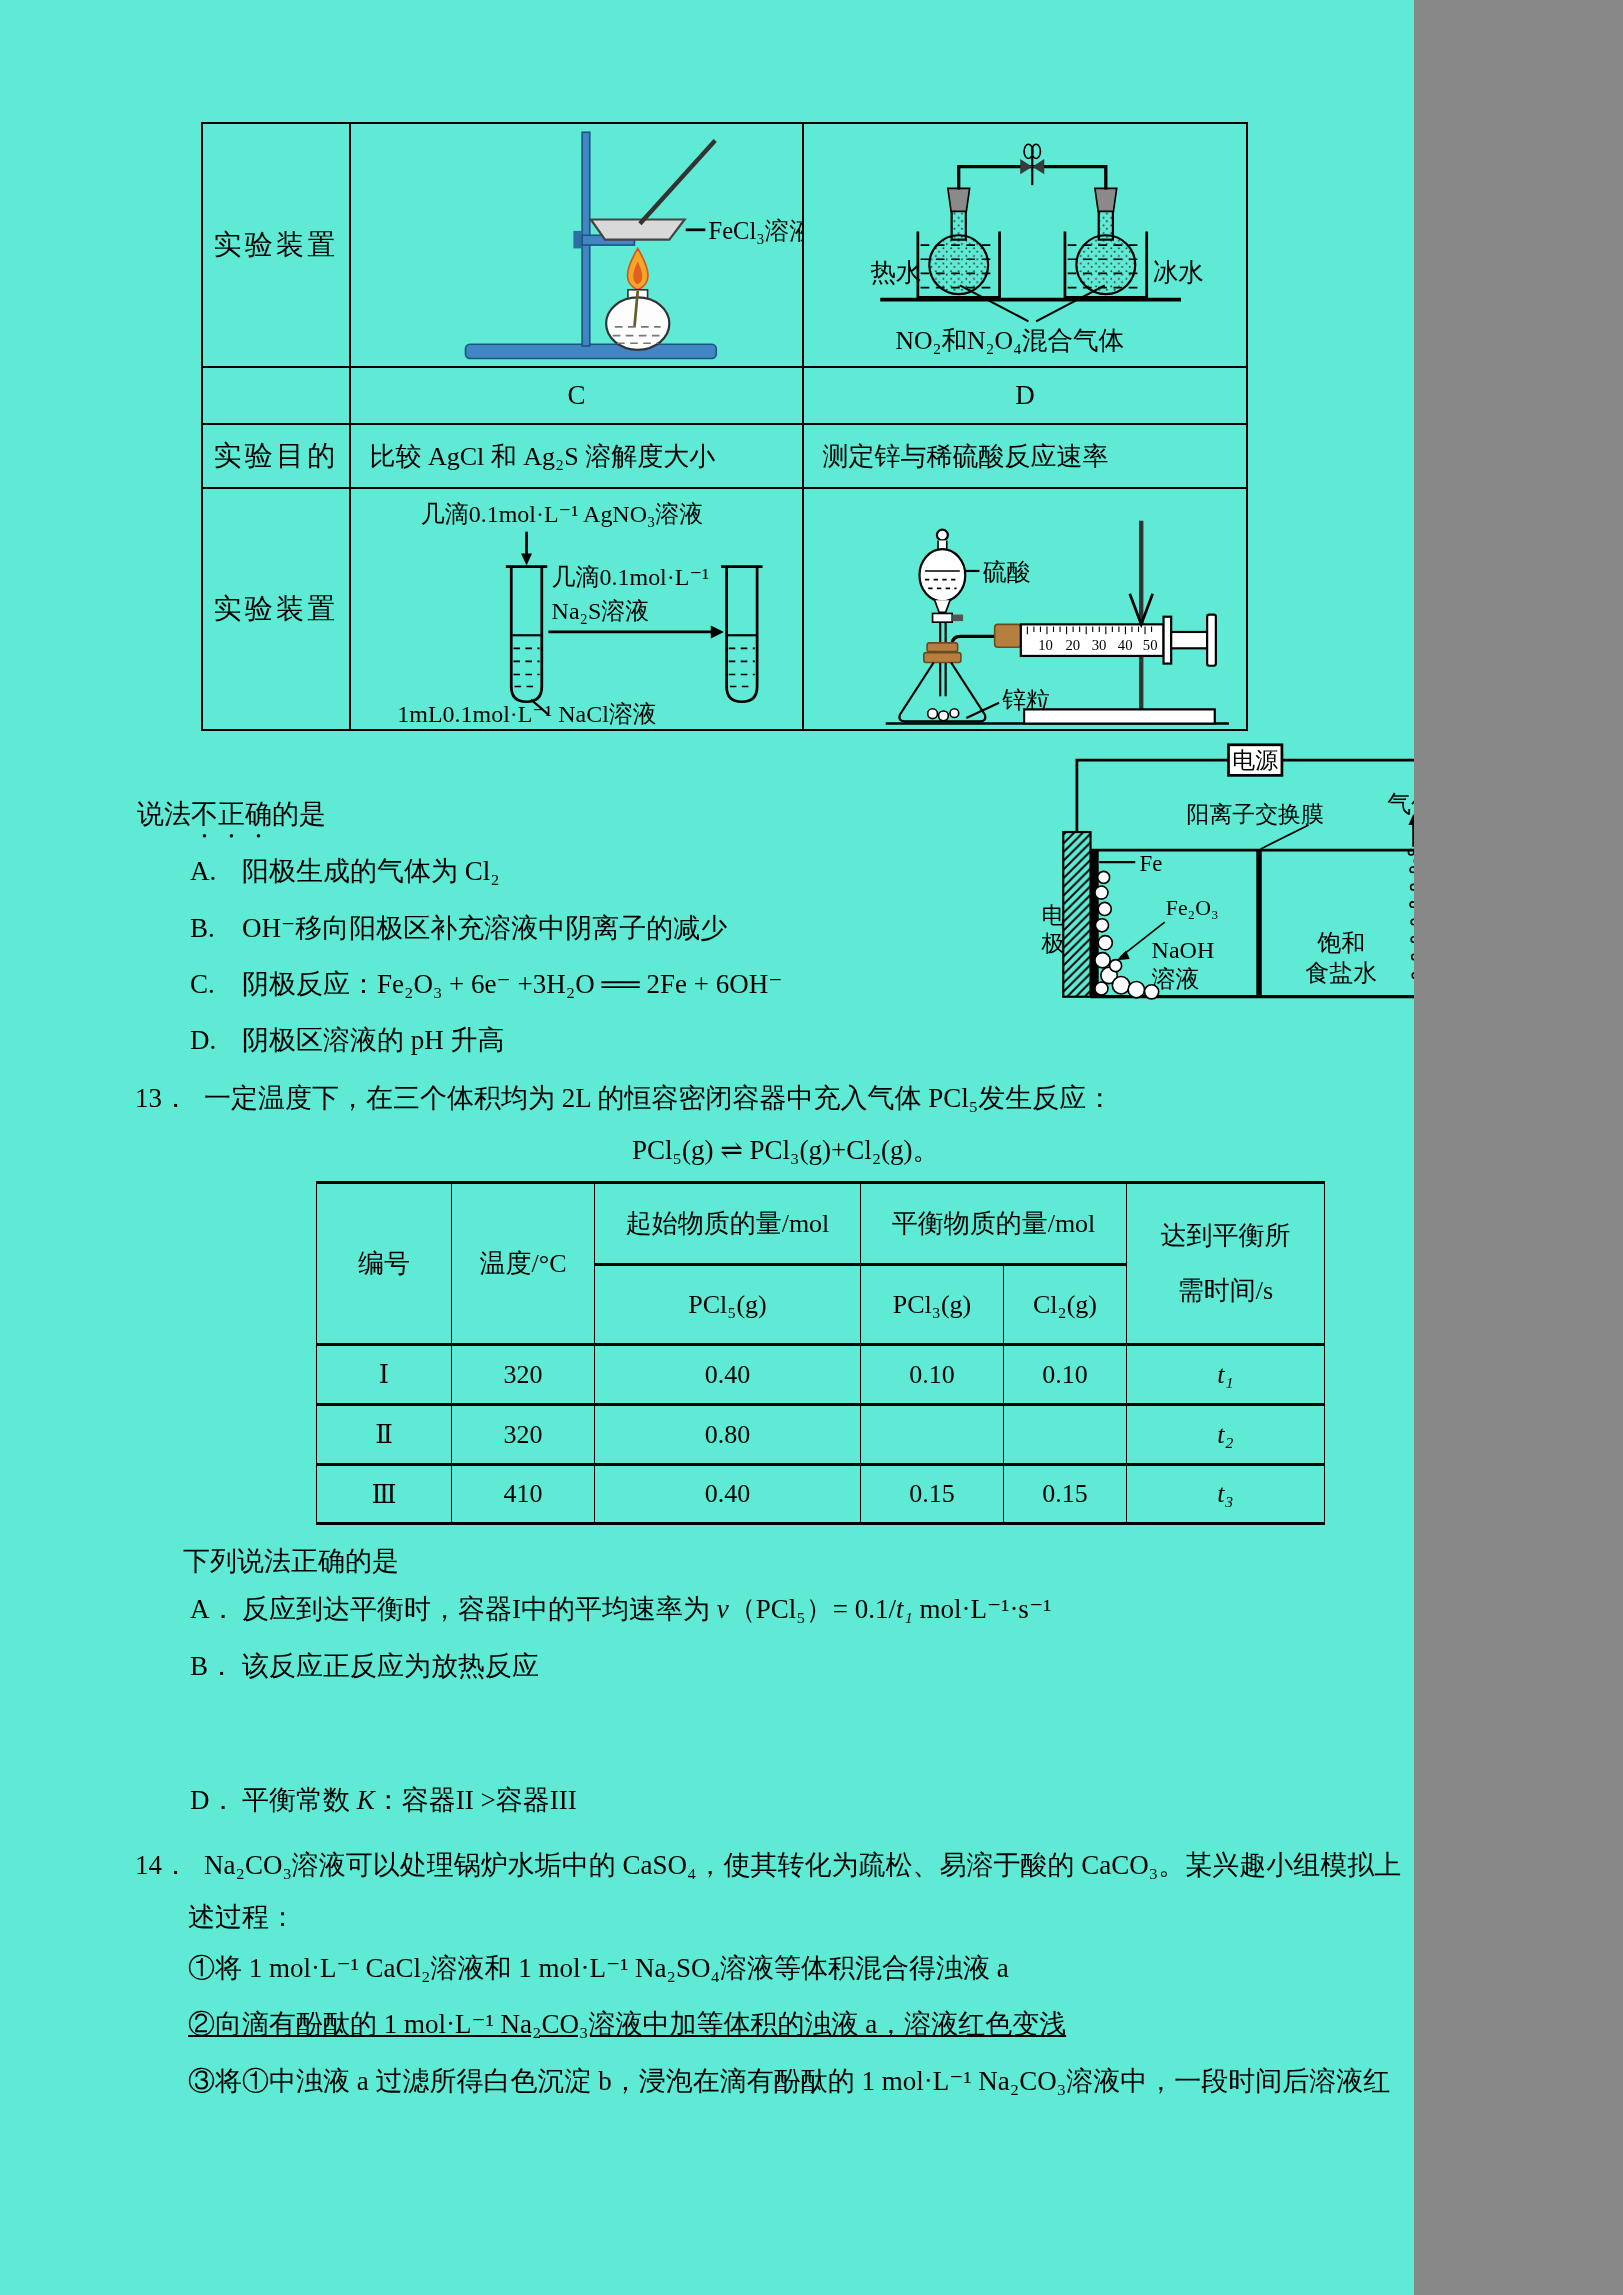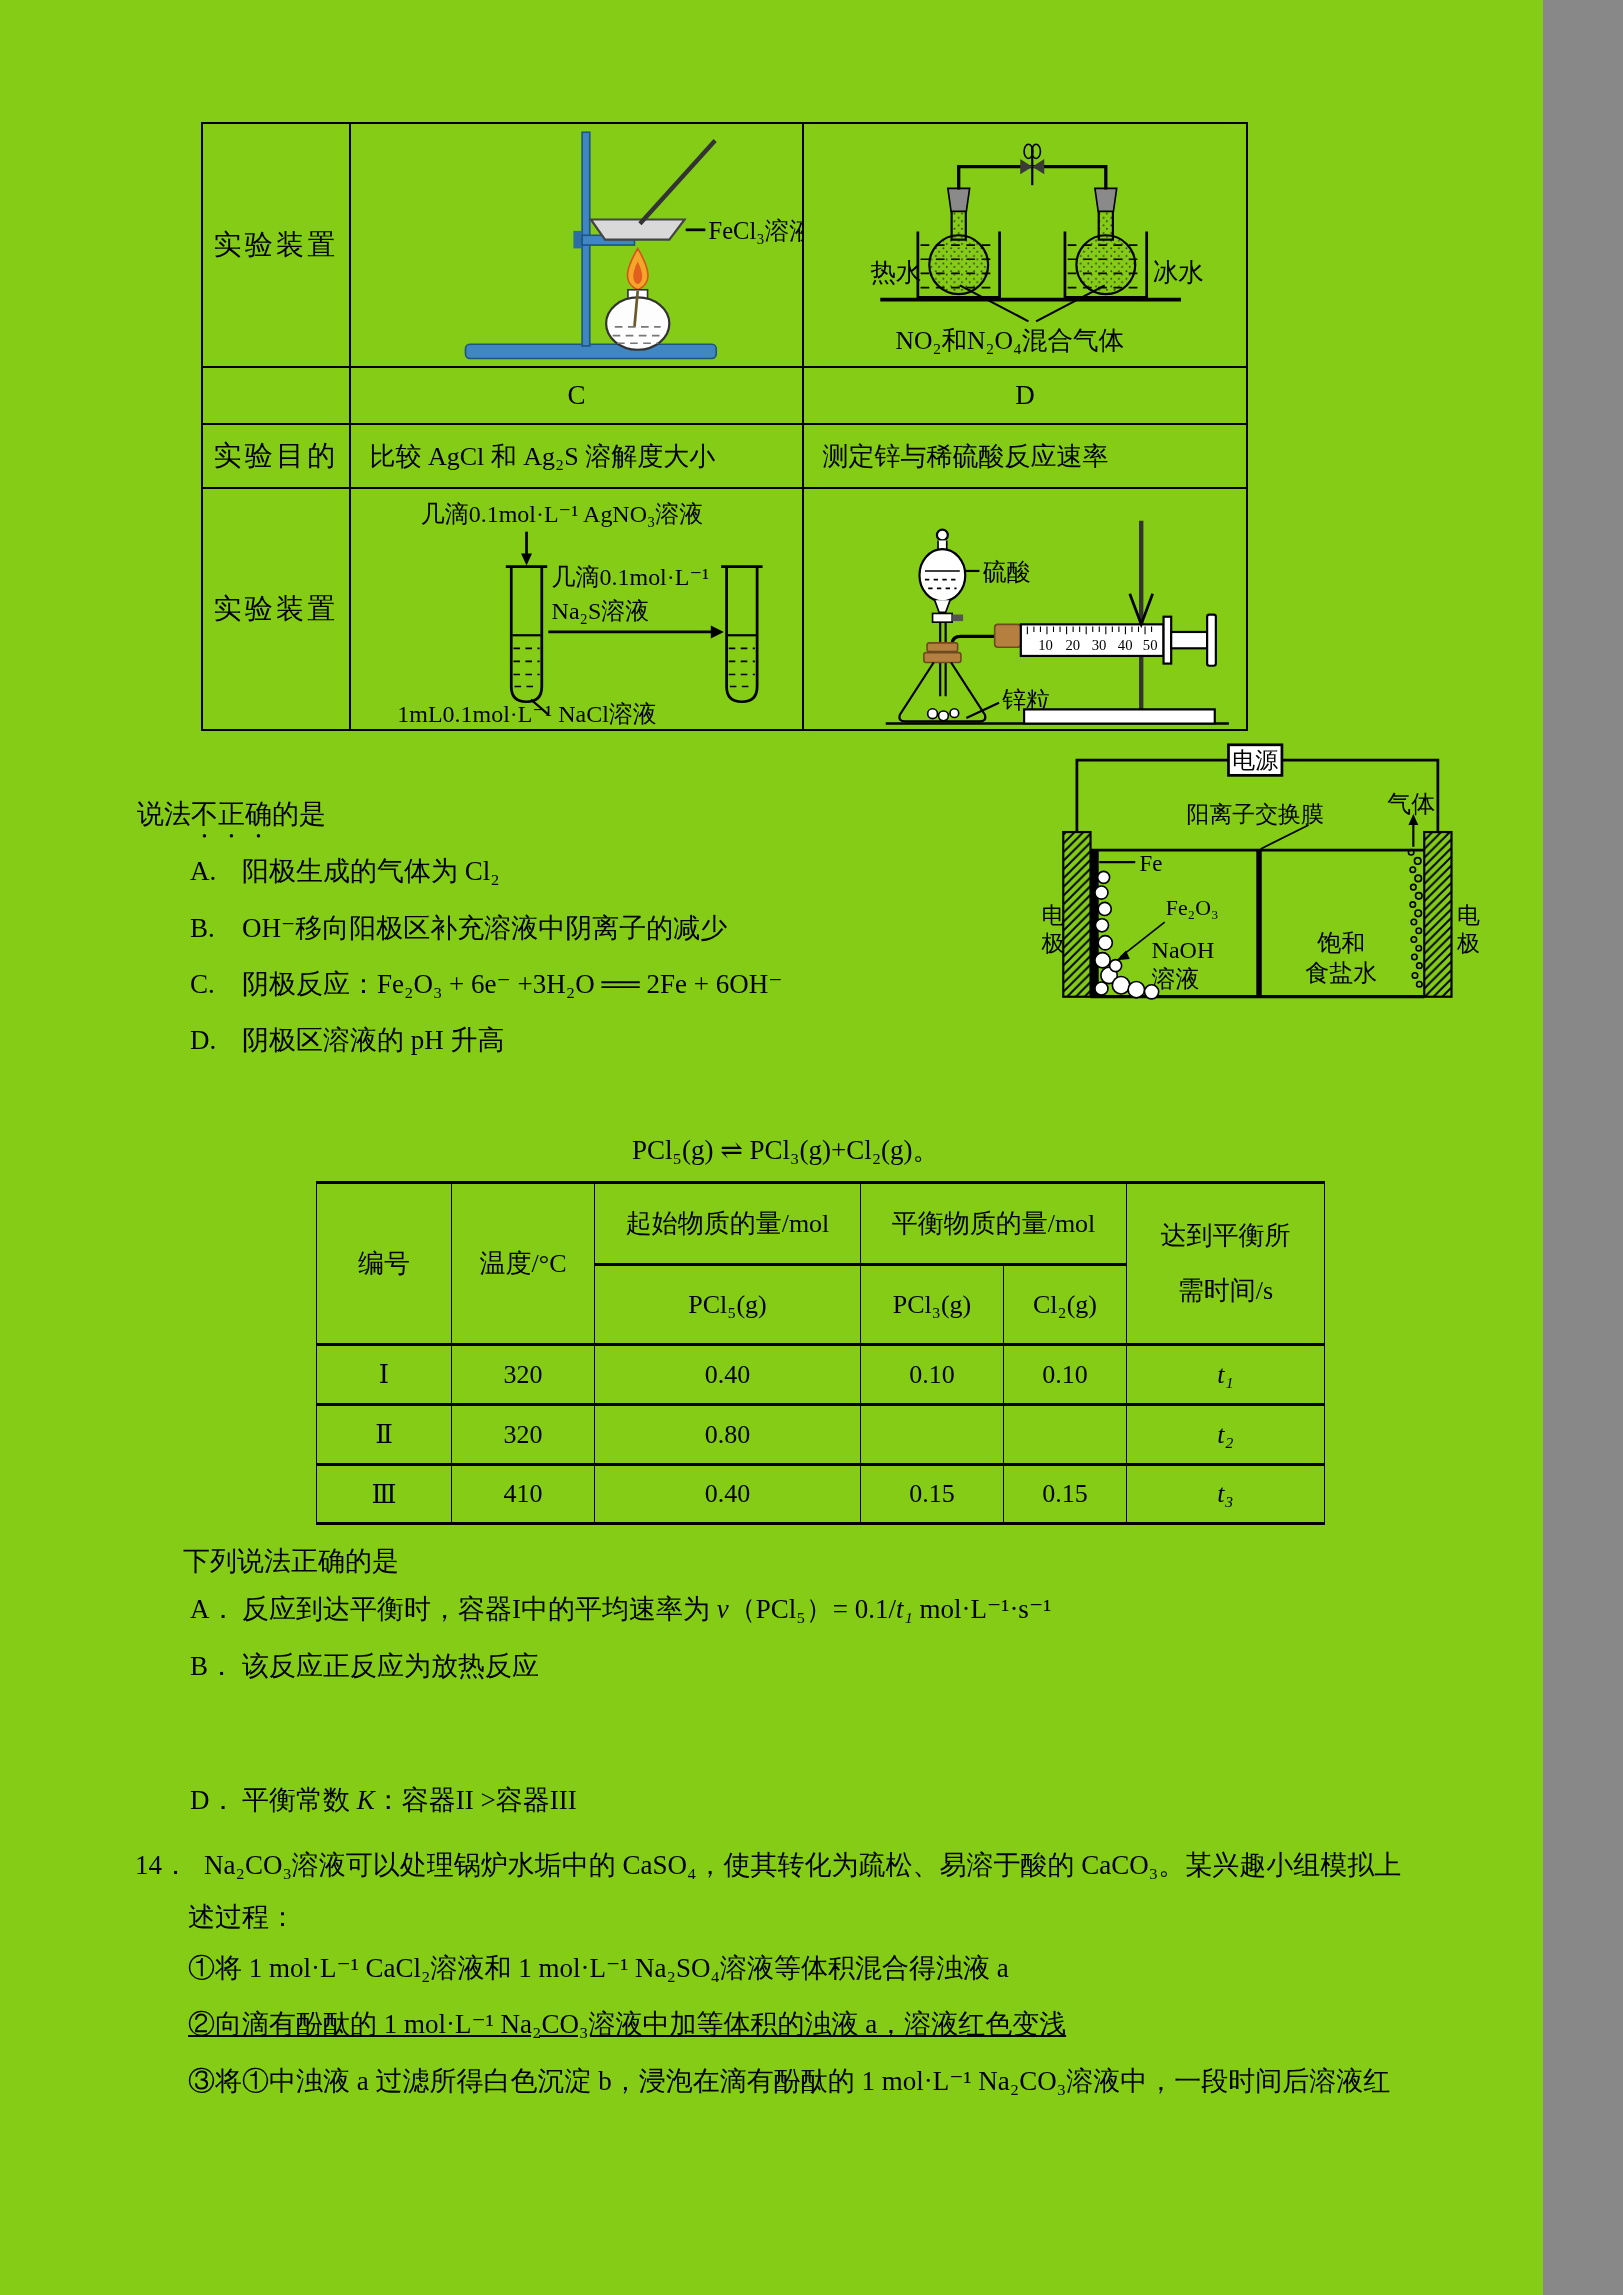--- a/index.html
+++ b/index.html
@@ -1,16 +1,16 @@
 <!DOCTYPE html>
 <html style="font-size:8.7px"><head>
 <meta charset="utf-8">
 <style>
   html,body{margin:0;padding:0;background:#888;}
-  #page{position:relative;width:1543px;height:2295px;background:#84cc16;
+  #page{position:relative;width:1414px;height:2295px;background:#5eead4;
         font-family:"Liberation Serif","DejaVu Serif",serif;color:#000;overflow:hidden;}
   .line{position:absolute;font-size:27px;line-height:1.2;white-space:nowrap;}
   .qnum{display:inline-block;width:69px;}
   .optlab{display:inline-block;width:52px;}
   .it{font-style:italic;}
   .emdot{-webkit-text-emphasis:filled dot;-webkit-text-emphasis-position:under right;
          text-emphasis:filled dot;text-emphasis-position:under right;}
   
   #table1{position:absolute;left:201px;top:122px;border-collapse:collapse;table-layout:fixed;}
   #table1 td{border:2.2px solid #000;padding:0;vertical-align:middle;text-align:center;}
@@ -316,20 +316,23 @@
       <circle cx="702" cy="366" r="5"></circle>
         <circle cx="693" cy="382" r="5"></circle>
         <circle cx="702" cy="398" r="5"></circle>
       <circle cx="694" cy="414" r="5"></circle>
         <circle cx="703" cy="430" r="5"></circle>
         <circle cx="695" cy="448" r="5"></circle>
       <circle cx="703" cy="464" r="5"></circle>
     </g>
   </svg>
 
+  <div class="line" style="left:135px;top:1082px;">
+    <span class="qnum">13．</span><span>一定温度下，在三个体积均为 2L 的恒容密闭容器中充入气体 PCl₅发生反应：</span>
+  </div>
   <div class="line" style="left:632px;top:1134px;">PCl₅(g) ⇌ PCl₃(g)+Cl₂(g)。</div>
 
   <table id="table2">
     <colgroup>
       <col style="width:135px">
         <col style="width:143px">
         <col style="width:266px">
       <col style="width:143px">
         <col style="width:123px">
         <col style="width:198px">

